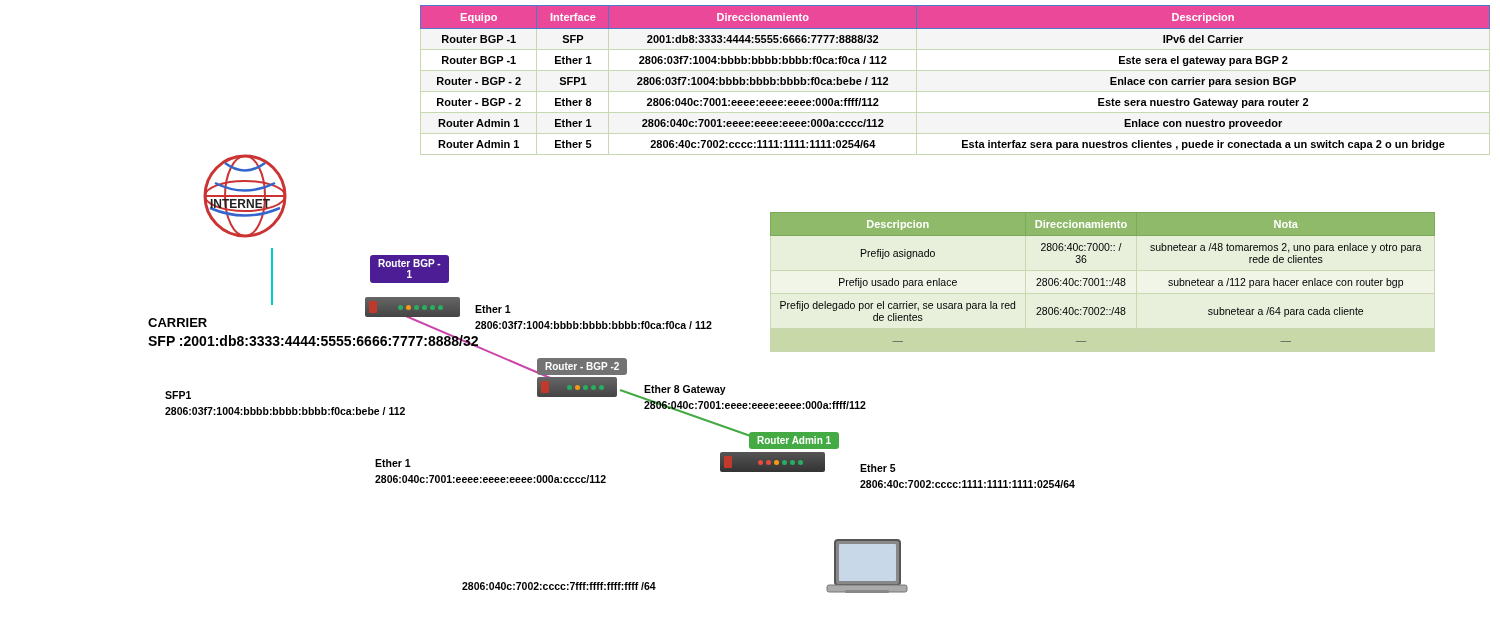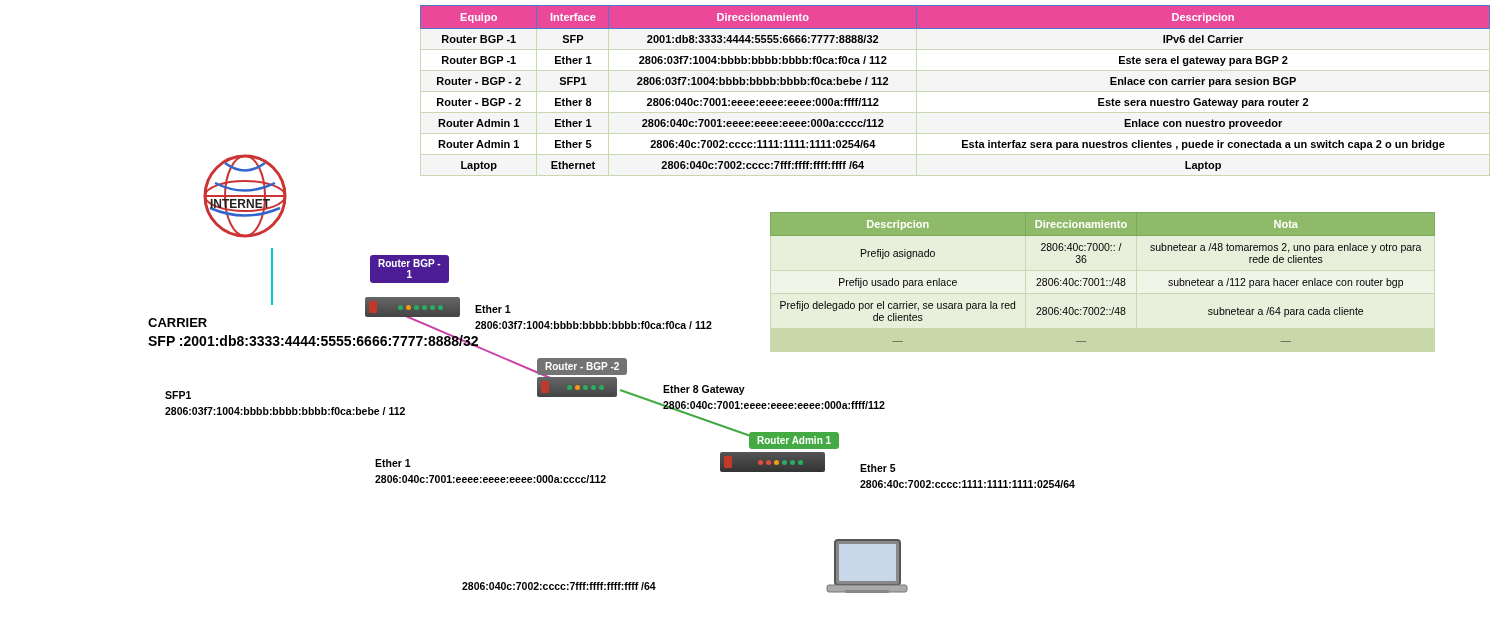--- a/index.html
+++ b/index.html
@@ -191,26 +191,20 @@
           <td>Ether 1</td>
           <td>2806:040c:7001:eeee:eeee:eeee:000a:cccc/112</td>
           <td>Enlace con nuestro proveedor</td>
         </tr>
         <tr>
           <td>Router Admin 1</td>
           <td>Ether 5</td>
           <td>2806:40c:7002:cccc:1111:1111:1111:0254/64</td>
           <td>Esta interfaz sera para nuestros clientes , puede ir conectada a un switch capa 2 o un bridge</td>
         </tr>
-        <tr>
-          <td>Laptop</td>
-          <td>Ethernet</td>
-          <td>2806:040c:7002:cccc:7fff:ffff:ffff:ffff /64</td>
-          <td>Laptop</td>
-        </tr>
       </tbody>
   </table>
 </div>
 
 <div class="second-table-container">
   <table class="second-table">
     <thead>
       <tr>
         <th>Descripcion</th>
         <th>Direccionamiento</th>
@@ -312,21 +306,21 @@
     <div class="router-chip-dots">
       <span></span>
         <span class="amber"></span>
         <span></span>
         <span></span>
         <span></span>
     </div>
   </div>
 </div>
 
-<div style="position:absolute; top:382px; left:663px; font-weight:bold; font-size:10.5px; line-height:1.5;">
+<div style="position:absolute; top:382px; left:644px; font-weight:bold; font-size:10.5px; line-height:1.5;">
   <span>Ether 8 Gateway</span><br>
   <span>2806:040c:7001:eeee:eeee:eeee:000a:ffff/112</span>
 </div>
 
 <div style="position:absolute; top:456px; left:375px; font-weight:bold; font-size:10.5px; line-height:1.5;">
   <span>Ether 1</span><br>
   <span>2806:040c:7001:eeee:eeee:eeee:000a:cccc/112</span>
 </div>
 
 <div style="position:absolute; top:432px; left:749px;">

